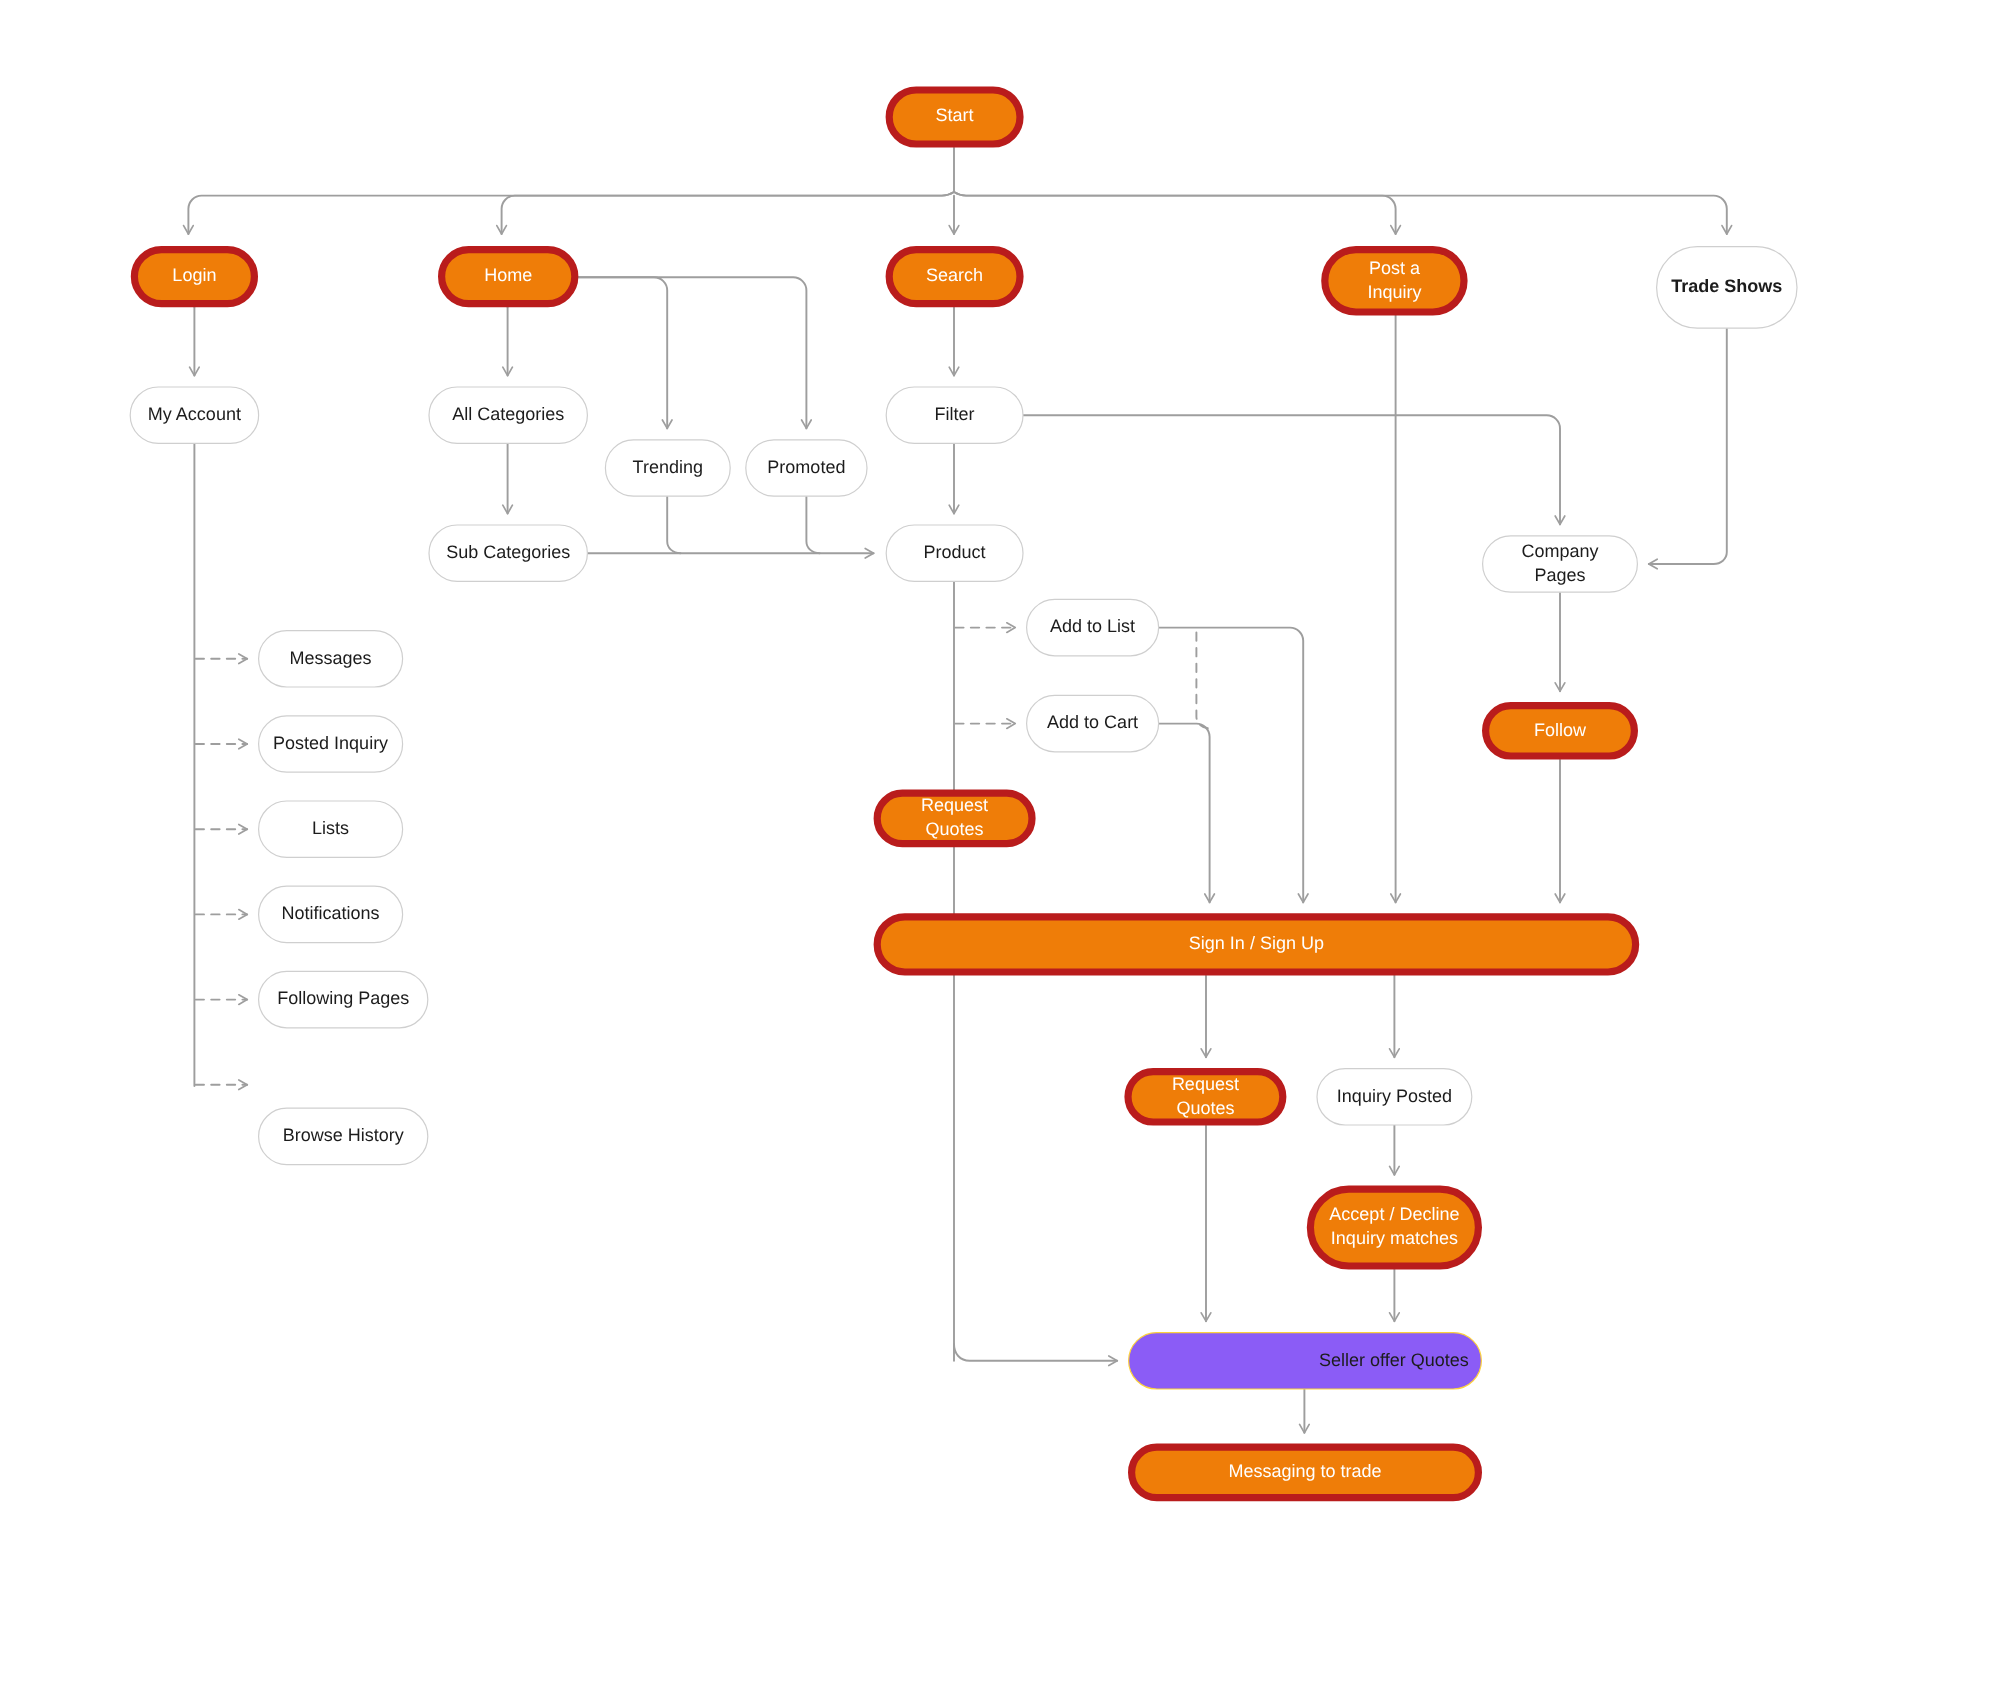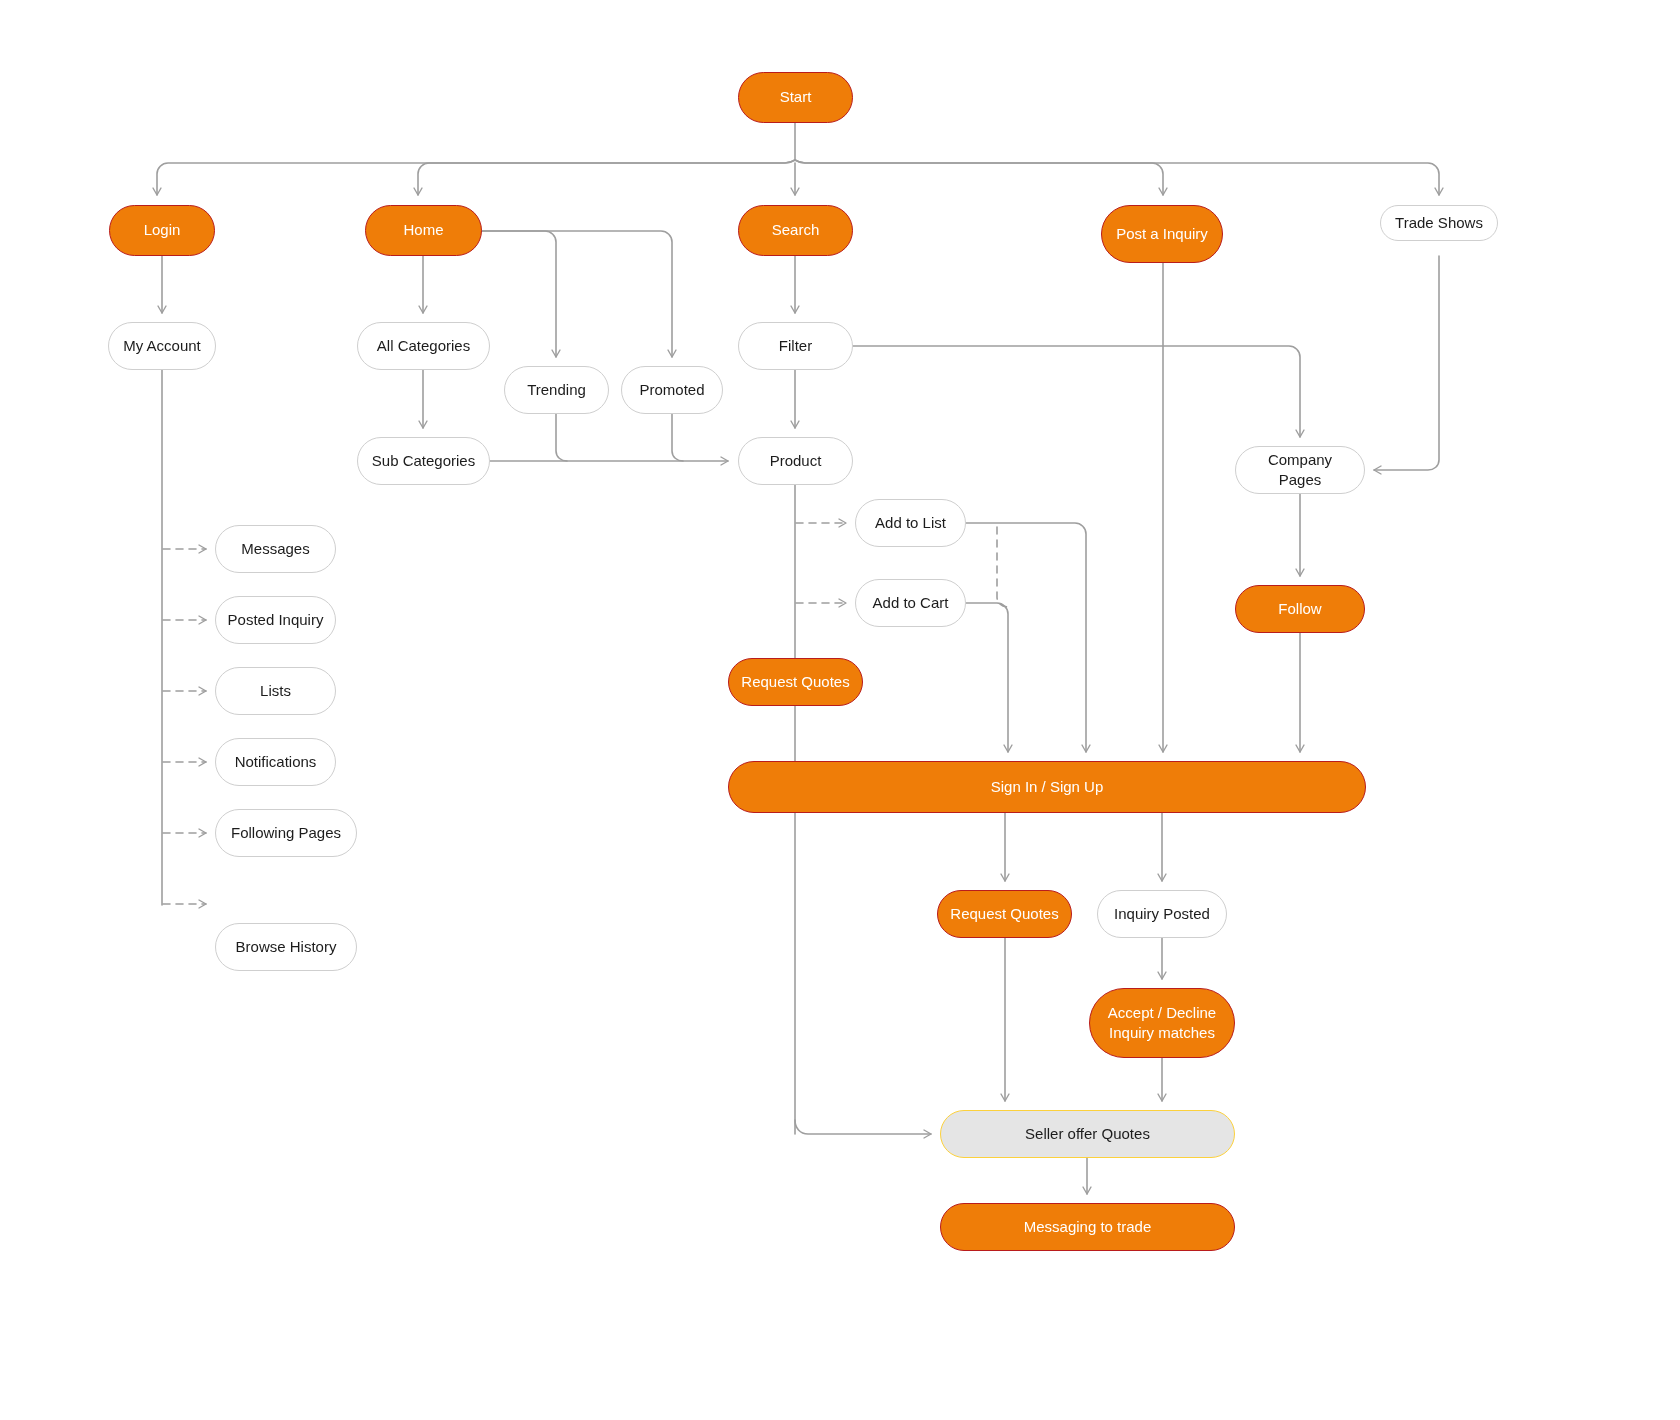--- a/index.html
+++ b/index.html
@@ -3,22 +3,22 @@
 <meta charset="utf-8">
 <style>
   html,body{margin:0;padding:0;background:#ffffff;}
   body{width:1680px;height:1420px;position:relative;overflow:hidden;
        font-family:"Liberation Sans","DejaVu Sans",sans-serif;}
   #canvas{position:absolute;left:0;top:0;width:1680px;height:1420px;}
   #edges{position:absolute;left:0;top:0;width:1680px;height:1420px;z-index:1;}
   .node{position:absolute;box-sizing:border-box;display:flex;align-items:center;
         justify-content:center;text-align:center;border-radius:999px;
         font-size:15px;line-height:1.35;z-index:2;}
-  .node.orange{background:#ef7d08;color:#ffffff;border:1px solid #b91c1c;}
-  .node.yellow{background:#e5e5e5;color:#1c1c1c;border:1px solid #fcd13d;}
+  .node.orange{background:#ef7d08;color:#ffffff;border:6px solid #b91c1c;}
+  .node.yellow{background:#8b5cf6;color:#1c1c1c;border:1px solid #fcd13d;justify-content:flex-end;}
   .node.white{background:#ffffff;color:#1c1c1c;border:1.4px solid #cfcfcf;}
   .node.bar{border-radius:26px;}
   .node .lbl{display:block;padding:0 10px;}
 </style>
 </head>
 <body>
 
 <div id="canvas">
 
   <svg id="edges" viewBox="0 0 1680 1420" xmlns="http://www.w3.org/2000/svg">
@@ -116,21 +116,21 @@
       </div>
       <div class="node orange" style="left: 365px; top: 205px; width: 117px; height: 51px;">
         <span class="lbl">Home</span>
       </div>
       <div class="node orange" style="left: 738px; top: 205px; width: 115px; height: 51px;">
         <span class="lbl">Search</span>
       </div>
       <div class="node orange" style="left: 1101px; top: 205px; width: 122px; height: 58px;">
         <span class="lbl">Post a Inquiry</span>
       </div>
-      <div class="node white" style="left: 1380px; top: 205px; width: 118px; height: 36px;">
+      <div class="node white" style="left: 1380px; top: 205px; width: 118px; height: 69px; font-weight: bold;">
         <span class="lbl">Trade Shows</span>
       </div>
       <div class="node white" style="left: 108px; top: 322px; width: 108px; height: 48px;">
         <span class="lbl">My Account</span>
       </div>
       <div class="node white" style="left: 357px; top: 322px; width: 133px; height: 48px;">
         <span class="lbl">All Categories</span>
       </div>
       <div class="node white" style="left: 504px; top: 366px; width: 105px; height: 48px;">
         <span class="lbl">Trending</span>

